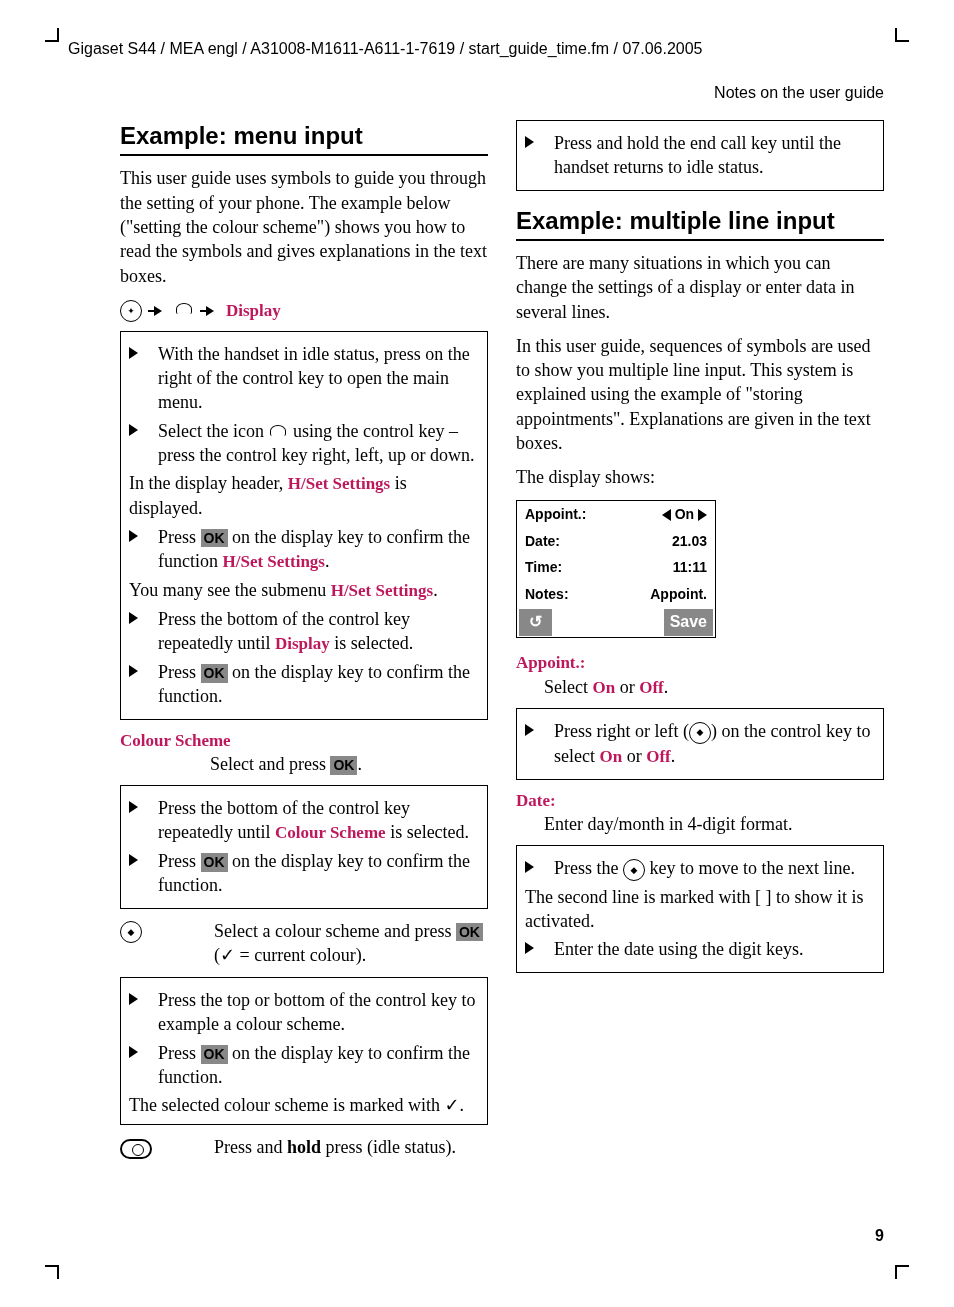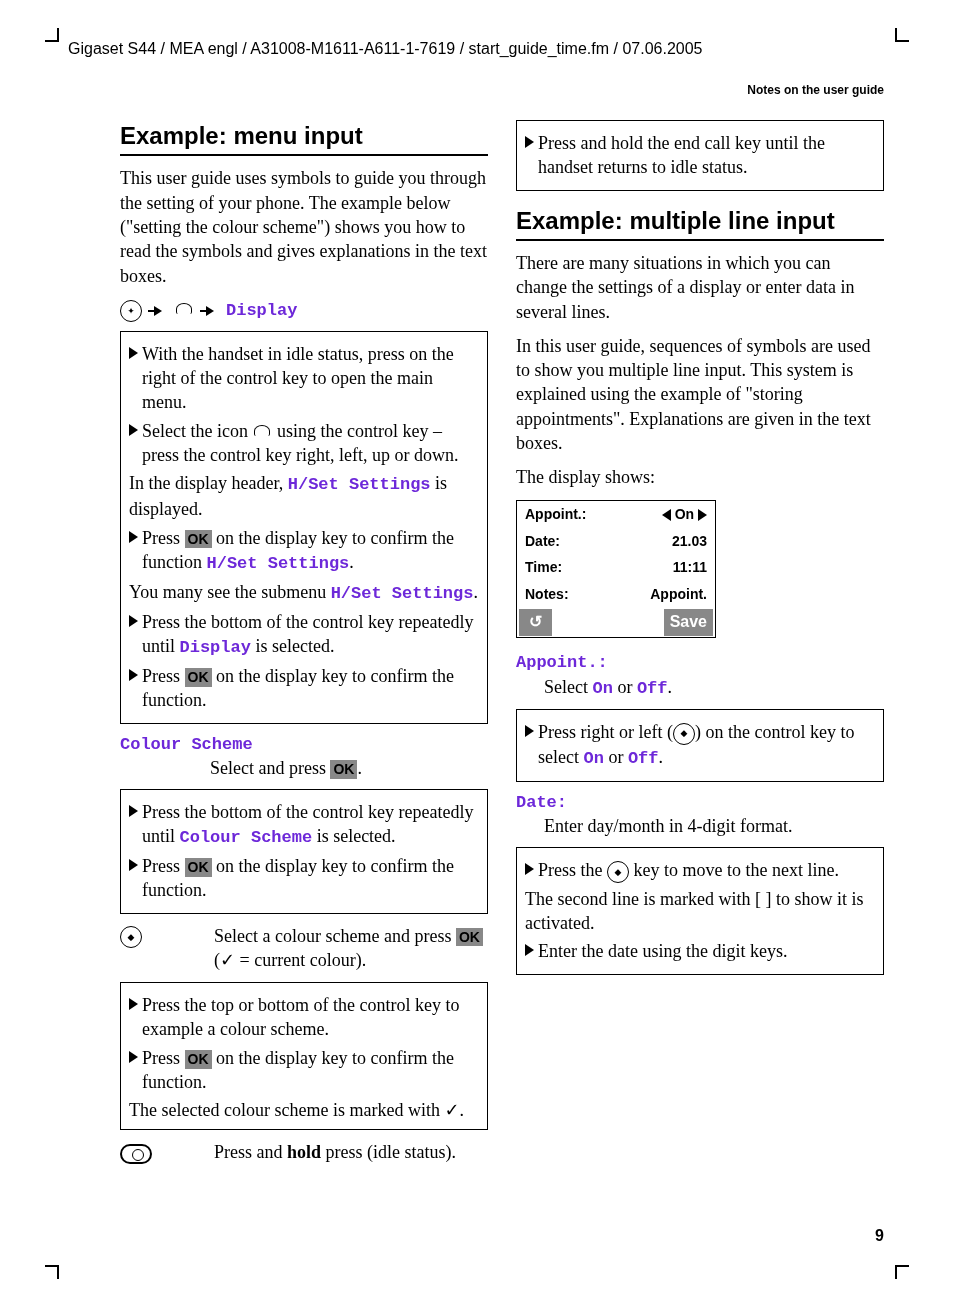--- a/index.html
+++ b/index.html
@@ -27,23 +27,23 @@
       top: 38px;
       left: 68px;
       right: 80px;
       font-size: 16px;
       font-family: Arial, sans-serif;
     }
     .notes-header {
       position: absolute;
       top: 82px;
       right: 70px;
-      font-weight: bold;
-      font-family: Arial, sans-serif;
-      font-size: 12px;
+      font-weight: normal;
+      font-family: Arial, sans-serif;
+      font-size: 16px;
     }
     .columns {
       position: absolute;
       top: 120px;
       left: 120px;
       right: 70px;
       bottom: 100px;
       column-count: 2;
       column-gap: 28px;
       column-fill: auto;
@@ -59,21 +59,21 @@
     }
     p { margin: 10px 0; }
     .box {
       border: 1px solid #000;
       padding: 6px 8px;
       margin: 8px 0;
       break-inside: avoid;
     }
     .bullet-row {
       display: flex;
-      gap: 4px;
+      gap: 20px;
       margin: 4px 0;
       align-items: flex-start;
     }
     .tri {
       flex: 0 0 auto;
       margin-top: 5px;
       width: 0; height: 0;
       border-top: 6px solid transparent;
       border-bottom: 6px solid transparent;
       border-left: 9px solid #000;
@@ -91,21 +91,21 @@
       border-bottom: 6px solid transparent;
       border-left: 9px solid #000;
       display:inline-block; vertical-align:middle;
     }
     .arrow-sep { display:inline-block; vertical-align:middle; margin:0 4px;
       width:0;height:0;border-top:5px solid transparent;border-bottom:5px solid transparent;border-left:8px solid #000;
       position: relative;
     }
     .arrow-sep::before{content:"";position:absolute;left:-14px;top:-1px;width:8px;height:2px;background:#000;}
     .path-row { display:flex; gap:8px; align-items:center; margin: 12px 0 8px 0; break-inside:avoid;}
-    .sans-bold-gray { font-family: Liberation Mono, monospace; font-weight: bold; font-size: 17px; color: #6d28d9; }
+    .sans-bold-gray { font-family: Liberation Serif, serif; font-weight: bold; font-size: 17px; color: #be185d; }
     .ok-box {
       display: inline-block;
       background: #888;
       color: #000000;
       font-family: Arial, sans-serif;
       font-weight: bold;
       font-size: 14px;
       padding: 0 3px;
       vertical-align: baseline;
     }

